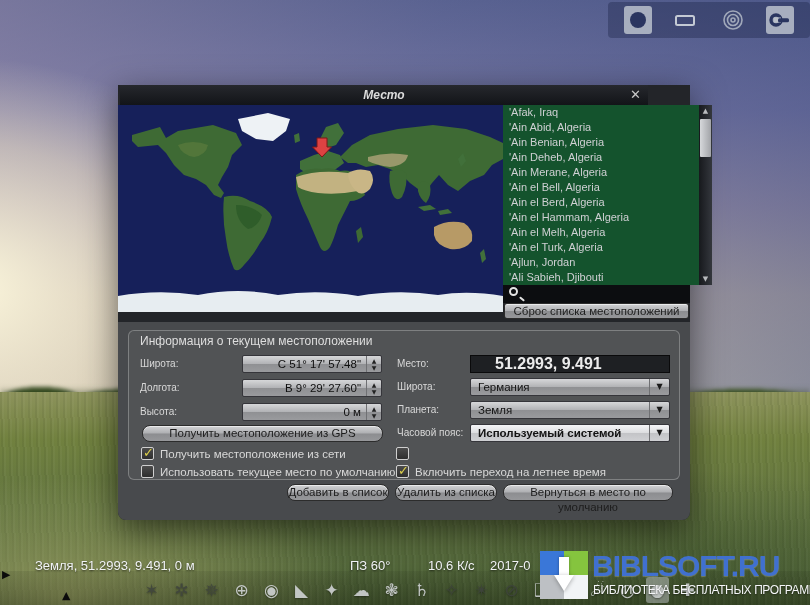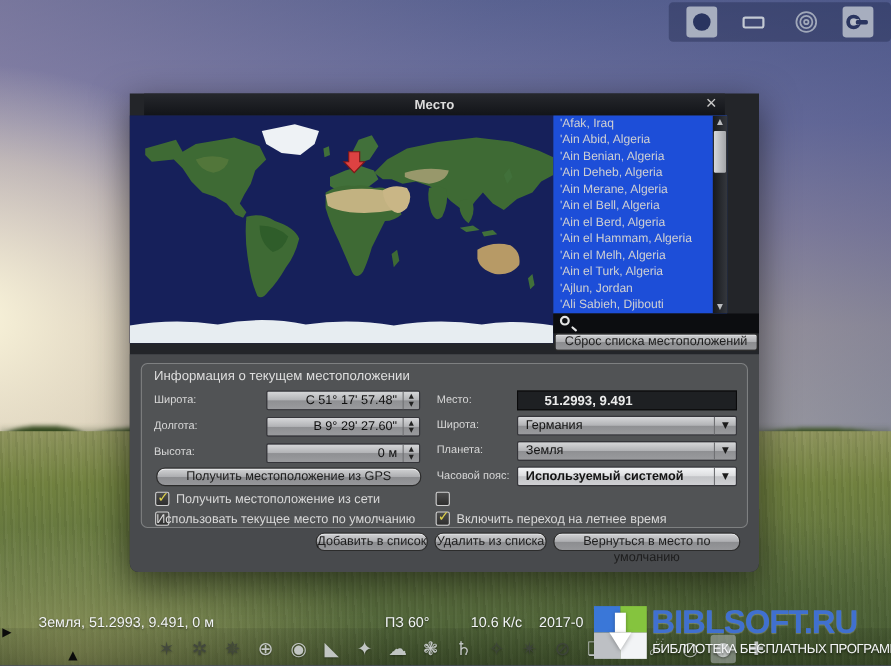--- a/index.html
+++ b/index.html
@@ -39,31 +39,31 @@
   
   .oculars { position:absolute; left:608px; top:2px; width:202px; height:36px;
     background:rgba(22,32,66,0.35); border-radius:4px; display:flex; align-items:center;
     justify-content:space-around; padding:0 6px; }
   .oc-btn { width:28px; height:28px; display:flex; align-items:center; justify-content:center; border-radius:3px; }
   .oc-btn.lit { background:rgba(186,193,204,0.85); }
 
   
   .dialog { position:absolute; left:118px; top:85px; width:572px; height:435px;
     background:#232529; border-radius:0 0 8px 8px; box-shadow:0 10px 34px rgba(0,0,0,0.55); }
-  .titlebar { position:absolute; left:13px; top:0; width:528px; height:20px;
-    background:linear-gradient(180deg,#26282d,#121418); display:flex; align-items:center; }
+  .titlebar { position:absolute; left:2px; top:0; width:528px; height:20px;
+    background:linear-gradient(180deg,#26282d,#121418); display:flex; align-items:center;font-style:italic; }
   .titlebar .t { flex:1; text-align:center; color:#dcdcdc; font-size:12px; font-weight:bold; }
   .closex { position:absolute; right:7px; top:2px; color:#c9c9c9; font-size:13px; font-weight:bold;
     font-family:"DejaVu Sans", sans-serif; cursor:default; }
 
   .map { position:absolute; left:0; top:20px; width:385px; height:207px; background:#16205a; overflow:hidden; }
   .map svg { display:block; }
 
-  .loclist { position:absolute; left:385px; top:20px; width:158px; height:180px;
-    background:#1d4ed8; overflow:hidden; }
+  .loclist { position:absolute; left:385px; top:20px; width:209px; height:180px;
+    background:#14532d; overflow:hidden; }
   .loc-item { height:15px; line-height:15px; padding-left:6px; color:#cfd0d3; font-size:11px;
     white-space:nowrap; overflow:hidden; width:172px; }
   .scrollbar { position:absolute; right:0; top:0; width:13px; height:180px;
     background:linear-gradient(90deg,#17191d,#34373d); }
   .sb-arrow { position:absolute; left:0; width:13px; height:12px; color:#b9bbbe; font-size:7px;
     text-align:center; line-height:12px; font-family:"DejaVu Sans", sans-serif; }
   .sb-up { top:0; } .sb-down { bottom:0; }
   .sb-thumb { position:absolute; left:1px; top:14px; width:11px; height:38px; border-radius:1px;
     background:linear-gradient(90deg,#d6d8db,#a2a4a8); }
 
@@ -90,21 +90,21 @@
 
   .spinbox { position:absolute; width:140px; height:18px; border:1px solid #35353a; border-radius:2px;
     background:linear-gradient(180deg,#d6d7d9 0%,#b2b3b6 48%,#8f9093 52%,#9a9b9e 100%); }
   .spinval { position:absolute; right:20px; top:0; height:18px; line-height:17px; color:#101010;
     font-size:11.5px; white-space:nowrap; }
   .spinner { position:absolute; right:0; top:0; width:15px; height:16px; border-left:1px solid #6f7073;
     display:flex; flex-direction:column; align-items:center; justify-content:center; }
   .spinner span { font-size:6px; line-height:7px; color:#222; font-family:"DejaVu Sans", sans-serif; }
 
   .textfield { position:absolute; width:200px; height:18px; background:#1e2023; border:1px solid #0a0a0b;
-    color:#ececec; font-size:12px; font-weight:bold; padding:0 0 0 24px; line-height:17px;
+    color:#ececec; font-size:16px; font-weight:bold; padding:0 0 0 24px; line-height:17px;
     font-family:"Liberation Sans", sans-serif; outline:none; }
 
   .dropdown { position:absolute; width:200px; height:18px; border:1px solid #35353a; border-radius:2px;
     background:linear-gradient(180deg,#d6d7d9 0%,#b2b3b6 48%,#8f9093 52%,#9a9b9e 100%); }
   .dropdown.hl { background:linear-gradient(180deg,#f4f5f7 0%,#dddee0 48%,#c3c4c7 52%,#cfd0d3 100%); }
   .ddval { position:absolute; left:7px; top:0; height:18px; line-height:17px; color:#131313; font-size:11.5px; }
   .dropdown.hl .ddval { font-weight:bold; }
   .ddarrow { position:absolute; right:0; top:0; width:20px; height:16px; border-left:1px solid #6f7073;
     text-align:center; line-height:16px; font-size:8px; color:#1b1b1b; font-family:"DejaVu Sans", sans-serif; }
 
@@ -286,21 +286,21 @@
       </div>
 
       <div class="btn gpsbtn">Получить местоположение из GPS</div>
 
       <div class="cbox" style="left:23px; top:125px;">
         <span class="chk">✓</span>
       </div>
       <div class="cblabel" style="left:42px; top:125px;">Получить местоположение из сети</div>
 
       <div class="cbox" style="left:23px; top:143px;"></div>
-      <div class="cblabel" style="left:24px; top:143px;">Использовать текущее место по умолчанию</div>
+      <div class="cblabel" style="left:42px; top:143px;">Использовать текущее место по умолчанию</div>
 
       <div class="flabel" style="left:279px; top:33px;">Место:</div>
       <input class="textfield" style="left: 352px; top: 33px;" value="51.2993, 9.491">
 
       <div class="flabel" style="left:279px; top:56px;">Широта:</div>
       <div class="dropdown" style="left:352px; top:56px;">
         <div class="ddval">Германия</div>
         <div class="ddarrow">▼</div>
       </div>
 

